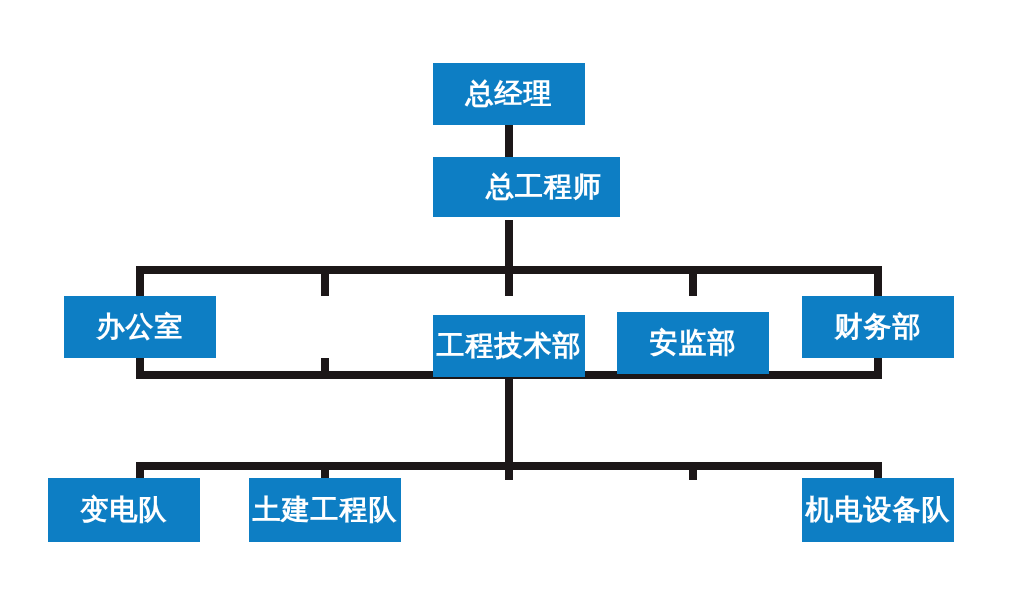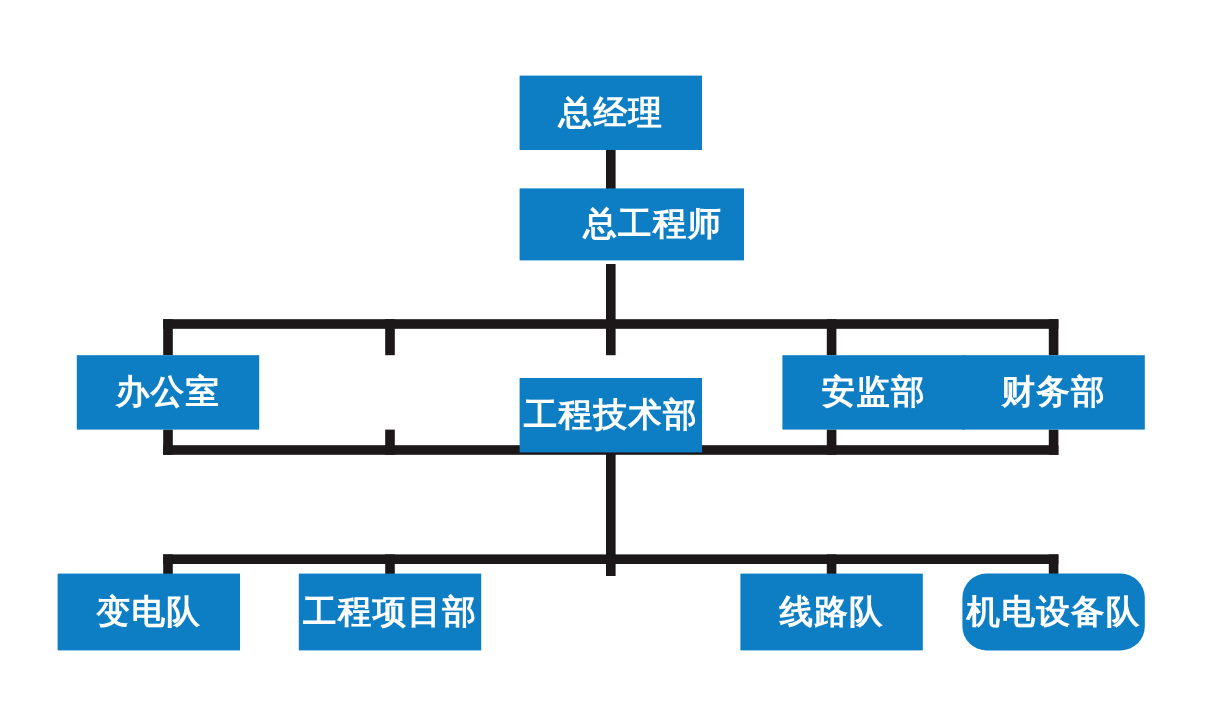--- a/index.html
+++ b/index.html
@@ -78,21 +78,20 @@
   <div class="line v" style="left:505px; top:462px; height:18px;"></div>
   <div class="line v" style="left:689px; top:462px; height:18px;"></div>
   <div class="line v" style="left:874px; top:462px; height:18px;"></div>
 
   <div class="node" style="left:433px; top:63px;">总经理</div>
 
   <div class="node" style="left:433px; top:157px; height:60px;padding-left:35px;">总工程师</div>
 
   <div class="node" style="left:64px; top:296px;font-family:Liberation Mono, monospace;">办公室</div>
   <div class="node" style="left:433px; top:296px;margin-top:19px;">工程技术部</div>
-  <div class="node" style="left:617px; top:296px;margin-left:35px;">安监部</div>
+  <div class="node" style="left:617px; top:312px;">安监部</div>
   <div class="node" style="left:802px; top:296px;">财务部</div>
 
   <div class="node h64" style="left:48px; top:478px;">变电队</div>
-  <div class="node h64" style="left:249px; top:478px;">工程项目部</div>
-  <div class="node h64" style="left:617px; top:478px;">线路队</div>
-  <div class="node h64" style="left:802px; top:478px;border-radius:20px;">机电设备队</div>
+  <div class="node h64" style="left:249px; top:478px;">土建工程队</div>
+  <div class="node h64" style="left:802px; top:478px;">机电设备队</div>
 
 </div>
 
 </body></html>

